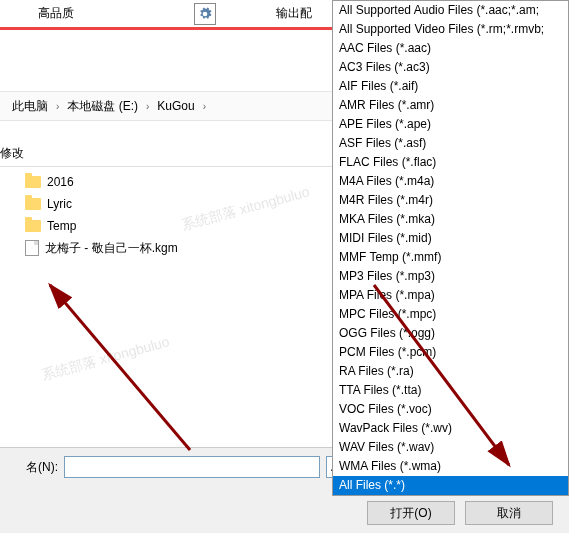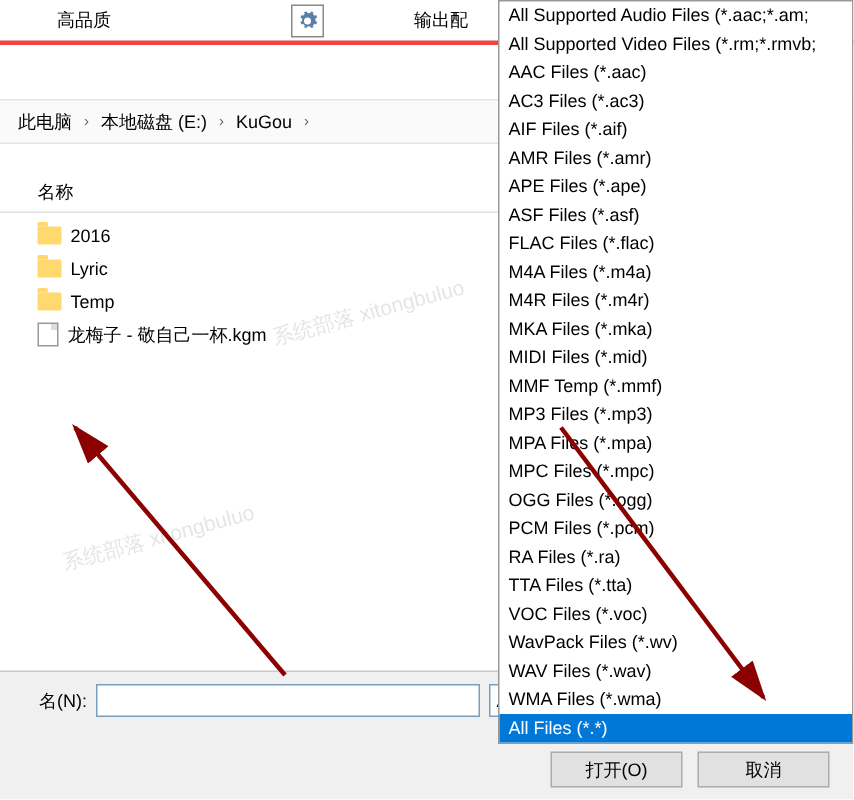--- a/index.html
+++ b/index.html
@@ -3,21 +3,21 @@
   <meta charset="utf-8">
   <style>
     * { margin: 0; padding: 0; box-sizing: border-box; font-family: "Microsoft YaHei", sans-serif; font-size: 12px; }
     body { width: 569px; height: 533px; background: #fff; position: relative; overflow: hidden; }
     
     .top-bar { display: flex; align-items: center; height: 30px; padding: 2px 8px; border-bottom: 3px solid #ef4444; }
     .top-label { margin-left: 30px; color: #000; }
     .top-icon { margin-left: 120px; width: 22px; height: 22px; border: 1px solid #888; display: flex; align-items: center; justify-content: center; }
     .top-output { margin-left: 60px; }
     
-    .breadcrumb { display: flex; align-items: center; height: 30px; padding: 4px 8px; margin-top: 36px; border-top: 1px solid #e5e5e5; border-bottom: 1px solid #e5e5e5; background: #fafafa; }
+    .breadcrumb { display: flex; align-items: center; height: 30px; padding: 4px 8px; margin-top: 61px; border-top: 1px solid #e5e5e5; border-bottom: 1px solid #e5e5e5; background: #fafafa; }
     .bc-item { padding: 2px 4px; cursor: pointer; }
     .bc-sep { margin: 0 4px; color: #666; font-size: 10px; }
     
     .content-area { display: flex; height: 350px; }
     .file-panel { flex: 1; padding-top: 20px; position: relative; }
     .list-header { display: flex; border-bottom: 1px solid #e0e0e0; padding: 4px 0; }
     .col-name { flex: 1; padding-left: 25px; }
     .col-date { width: 60px; }
     
     .file-list { padding-top: 4px; }
@@ -65,21 +65,20 @@
   <span class="bc-sep">›</span>
   <span class="bc-item">本地磁盘 (E:)</span>
   <span class="bc-sep">›</span>
   <span class="bc-item">KuGou</span>
   <span class="bc-sep">›</span>
 </div>
 
 <div class="content-area">
   <div class="file-panel">
     <div class="list-header">
-      <span class="col-name">名称</span>
       <span class="col-date">修改</span>
     </div>
     <div class="file-list" id="file-list">
         <div class="file-row">
           <span class="folder-icon"></span>
           <span class="file-date">2016</span>
         </div>
         <div class="file-row">
           <span class="folder-icon"></span>
           <span class="file-name">Lyric</span>

